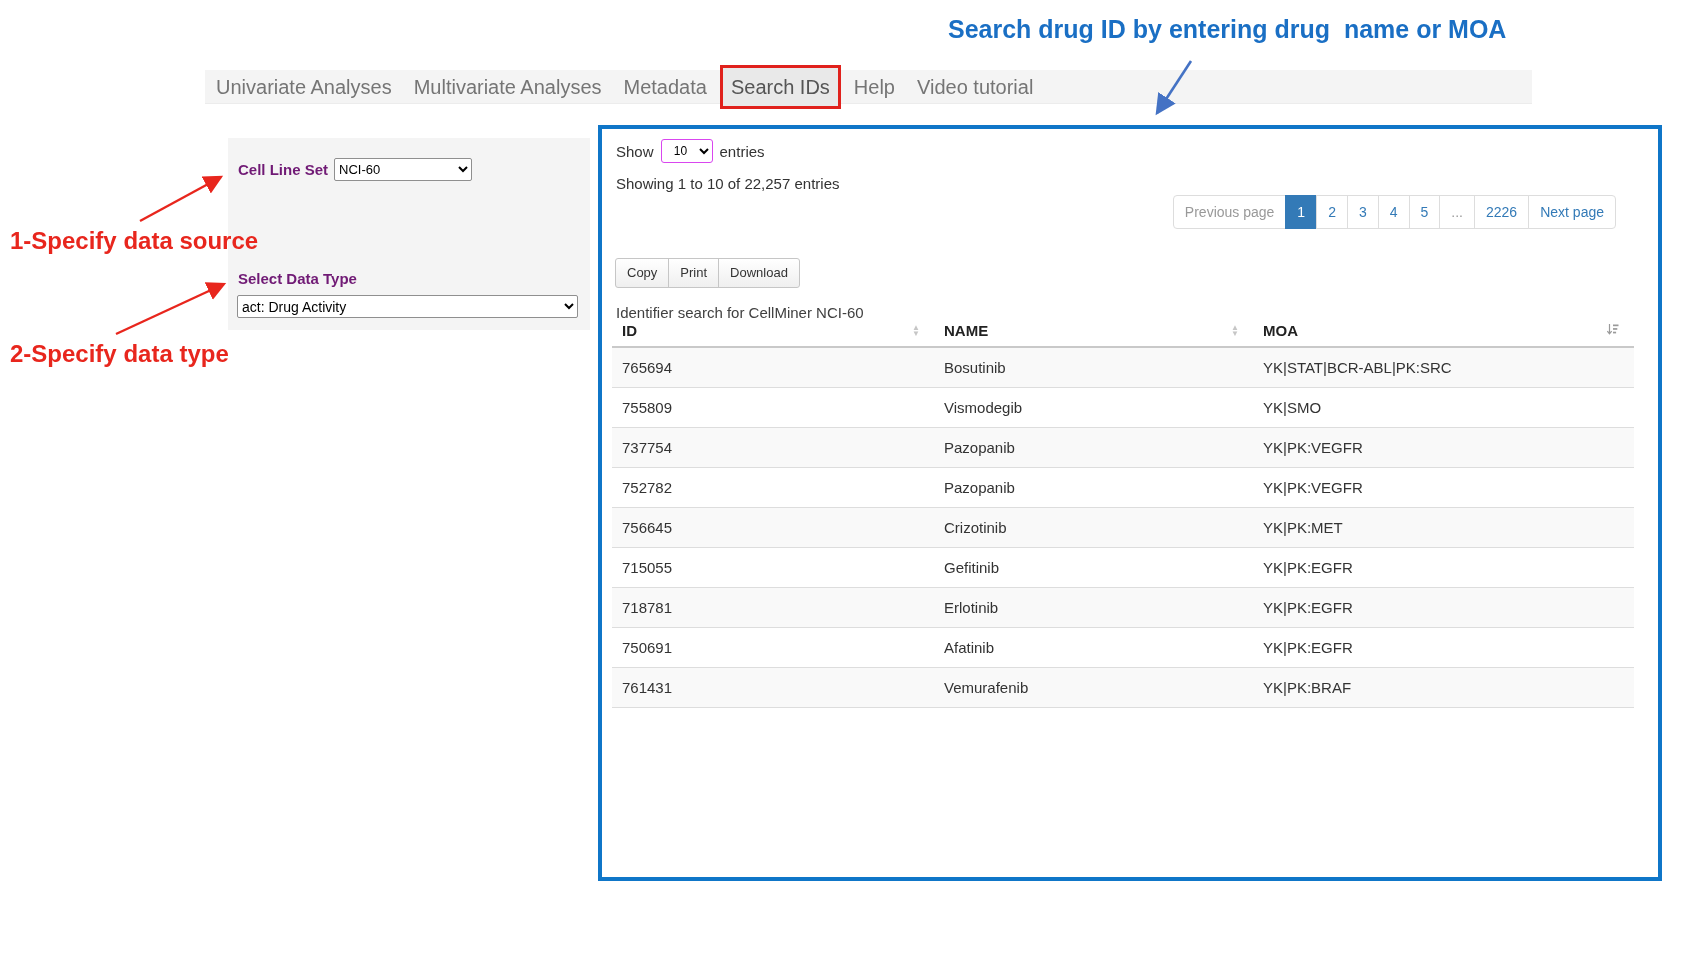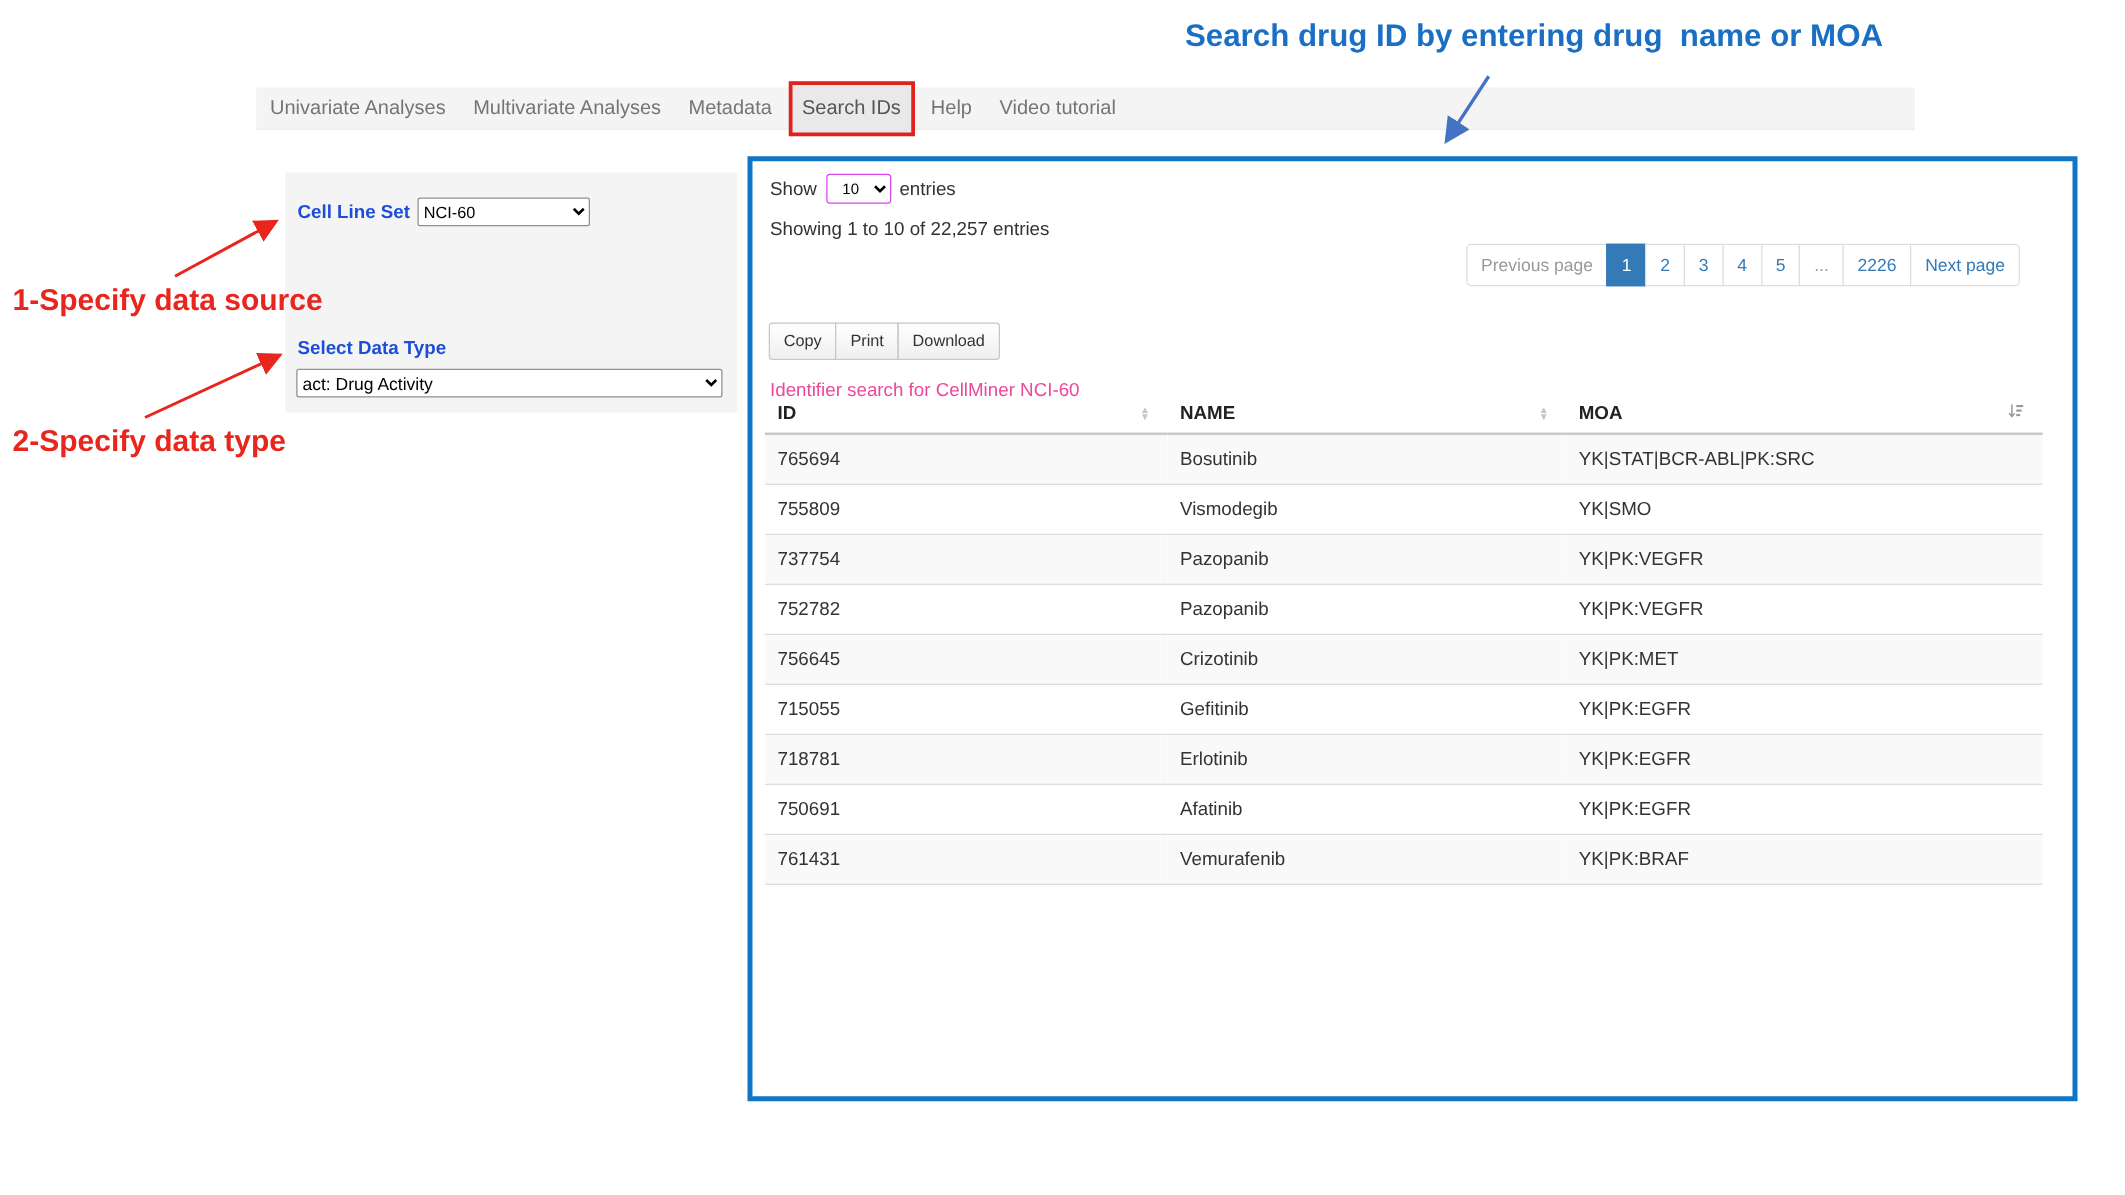--- a/index.html
+++ b/index.html
@@ -22,34 +22,34 @@
   #red-note-2{left:10px;top:340px;}
   #arrow-layer{position:absolute;left:0;top:0;width:1700px;height:956px;pointer-events:none;z-index:30;}
 
   
   .navbar{
     position:absolute;left:205px;top:70px;width:1327px;height:34px;
     background:#f4f4f4;display:flex;align-items:center;
     border-bottom:1px solid #ececec;box-sizing:border-box;
   }
   .nav-item{
-    padding:0 11px;font-size:16px;color:#757575;line-height:34px;cursor:pointer;white-space:nowrap;
+    padding:0 11px;font-size:20px;color:#757575;line-height:34px;cursor:pointer;white-space:nowrap;
   }
   .nav-item.active{
     border:3px solid #e0211c;background:#e9e9e9;color:#555;
     line-height:32px;padding:3px 8px;margin:0 2px;z-index:2;
   }
 
   
   .left-panel{
     position:absolute;left:228px;top:138px;width:362px;height:192px;
     background:#f4f4f4;
   }
   .cls-row{position:absolute;left:10px;top:20px;display:flex;align-items:center;}
-  .panel-label{font-size:15px;font-weight:bold;color:#1d4ed8;white-space:nowrap;}
+  .panel-label{font-size:15px;font-weight:bold;color:#701a75;white-space:nowrap;}
   .cls-row select{width:138px;height:23px;font-size:13px;margin-left:6px;background:#fff;border:1px solid #8f8f8f;border-radius:2px;}
   .dt-label{position:absolute;left:10px;top:132px;}
   .dt-select{position:absolute;left:9px;top:157px;width:341px;height:23px;font-size:14px;background:#fff;border:1px solid #8f8f8f;border-radius:2px;}
 
   
   .main-panel{
     position:absolute;left:598px;top:125px;width:1064px;height:756px;
     border:4px solid #0f76c8;background:#fff;box-sizing:border-box;
   }
   .show-row{position:absolute;left:14px;top:10px;display:flex;align-items:center;gap:7px;font-size:15px;color:#333;}
@@ -69,21 +69,21 @@
 
   
   .btn-group{position:absolute;left:14px;top:129px;display:flex;}
   .btn{
     border:1px solid #c6c6c6;background:linear-gradient(#ffffff,#efefef);
     color:#333;font-size:13px;padding:5px 11px;margin-left:-1px;cursor:pointer;line-height:18px;
   }
   .btn:first-child{border-radius:3px 0 0 3px;}
   .btn:last-child{border-radius:0 3px 3px 0;}
 
-  .id-link{position:absolute;left:14px;top:175px;font-size:15px;color:#ec4899;text-decoration:none;cursor:pointer;text-align:center;}
+  .id-link{position:absolute;left:14px;top:175px;font-size:15px;color:#404040;text-decoration:none;cursor:pointer;text-align:center;}
 
   
   .dt{position:absolute;left:10px;top:186px;width:1022px;border-collapse:collapse;table-layout:fixed;}
   .dt col.c1{width:322px;} .dt col.c2{width:319px;} .dt col.c3{width:381px;}
   .dt th{
     text-align:left;font-size:15px;color:#222;font-weight:bold;
     padding:7px 10px;border-bottom:2px solid #c9c9c9;position:relative;cursor:pointer;
   }
   .sort-icons{
     position:absolute;right:14px;top:50%;transform:translateY(-50%);

